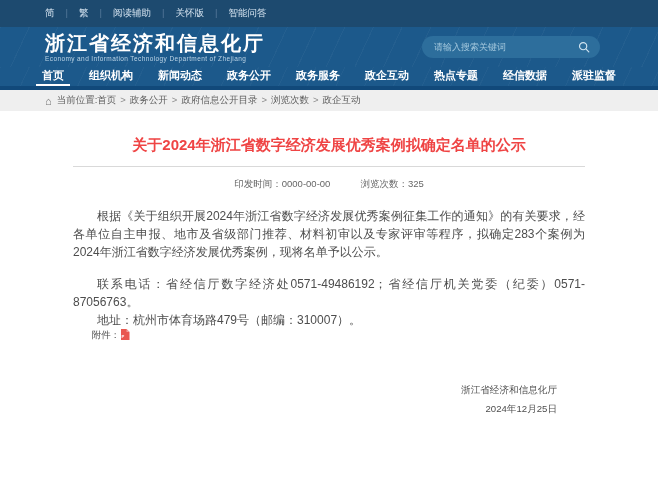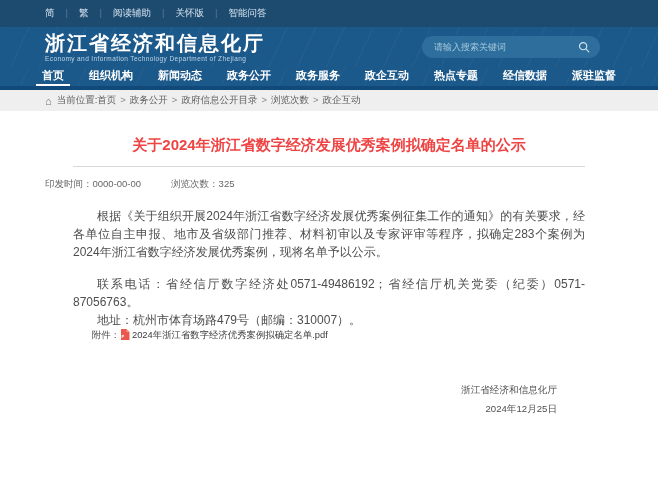--- a/index.html
+++ b/index.html
@@ -62,21 +62,21 @@
   .crumb { cursor:pointer; }
   .crumb:not(:last-child)::after { content:">"; margin:0 4px; color:#8a8a8a; cursor:default; }
   
   .article { padding:24px 45px 0 45px; color:#4d4d4d; }
   .article-title {
     text-align:center; font-size:15px; font-weight:bold; color:#ef4444;
     padding:0 20px; line-height:20px;
   }
   .title-rule { border-bottom:1px solid #d9d9d9; margin:11px 28px 0 28px; }
   .article-meta {
-    text-align:left; font-size:9.5px; color:#666; margin-top:11px;
+    text-align:center; font-size:9.5px; color:#666; margin-top:11px;
   }
   .article-meta .gap { display:inline-block; width:30px; }
   .article-body { margin:16px 28px 0 28px; }
   .para {
     font-size:12px; line-height:18px; text-indent:2em;
     text-align:justify; color:#4d4d4d;
   }
   .para.spaced { margin-top:14px; }
   .attach-row {
     font-size:9.4px; text-indent:2em;
@@ -148,21 +148,21 @@
   <div class="article-body">
     <p class="para">根据《关于组织开展2024年浙江省数字经济发展优秀案例征集工作的通知》的有关要求，经各单位自主申报、地市及省级部门推荐、材料初审以及专家评审等程序，拟确定283个案例为2024年浙江省数字经济发展优秀案例，现将名单予以公示。</p>
     <p class="para spaced">联系电话：省经信厅数字经济处0571-49486192；省经信厅机关党委（纪委）0571-87056763。</p>
     <p class="para">地址：杭州市体育场路479号（邮编：310007）。</p>
 
     <div class="attach-row">
       <span>附件：</span><svg class="pdf-ico" width="10" height="11" viewBox="0 0 10 11">
           <path d="M1 0 h5.5 L9.5 3 v8 H1 Z" fill="#e9574f"></path>
           <path d="M6.5 0 L9.5 3 H6.5 Z" fill="#f5a09b"></path>
           <text x="1.6" y="8.6" font-size="4.2" fill="#fff" font-family="sans-serif" font-weight="bold">P</text>
-        </svg><a class="attach-link">2024年浙江省数字经济优秀案例拟确定名单.pdf</a>
+        </svg>
     </div>
 
     <div class="signature">
       <div>浙江省经济和信息化厅</div>
       <div>2024年12月25日</div>
     </div>
   </div>
 </div>
 
 </body></html>

